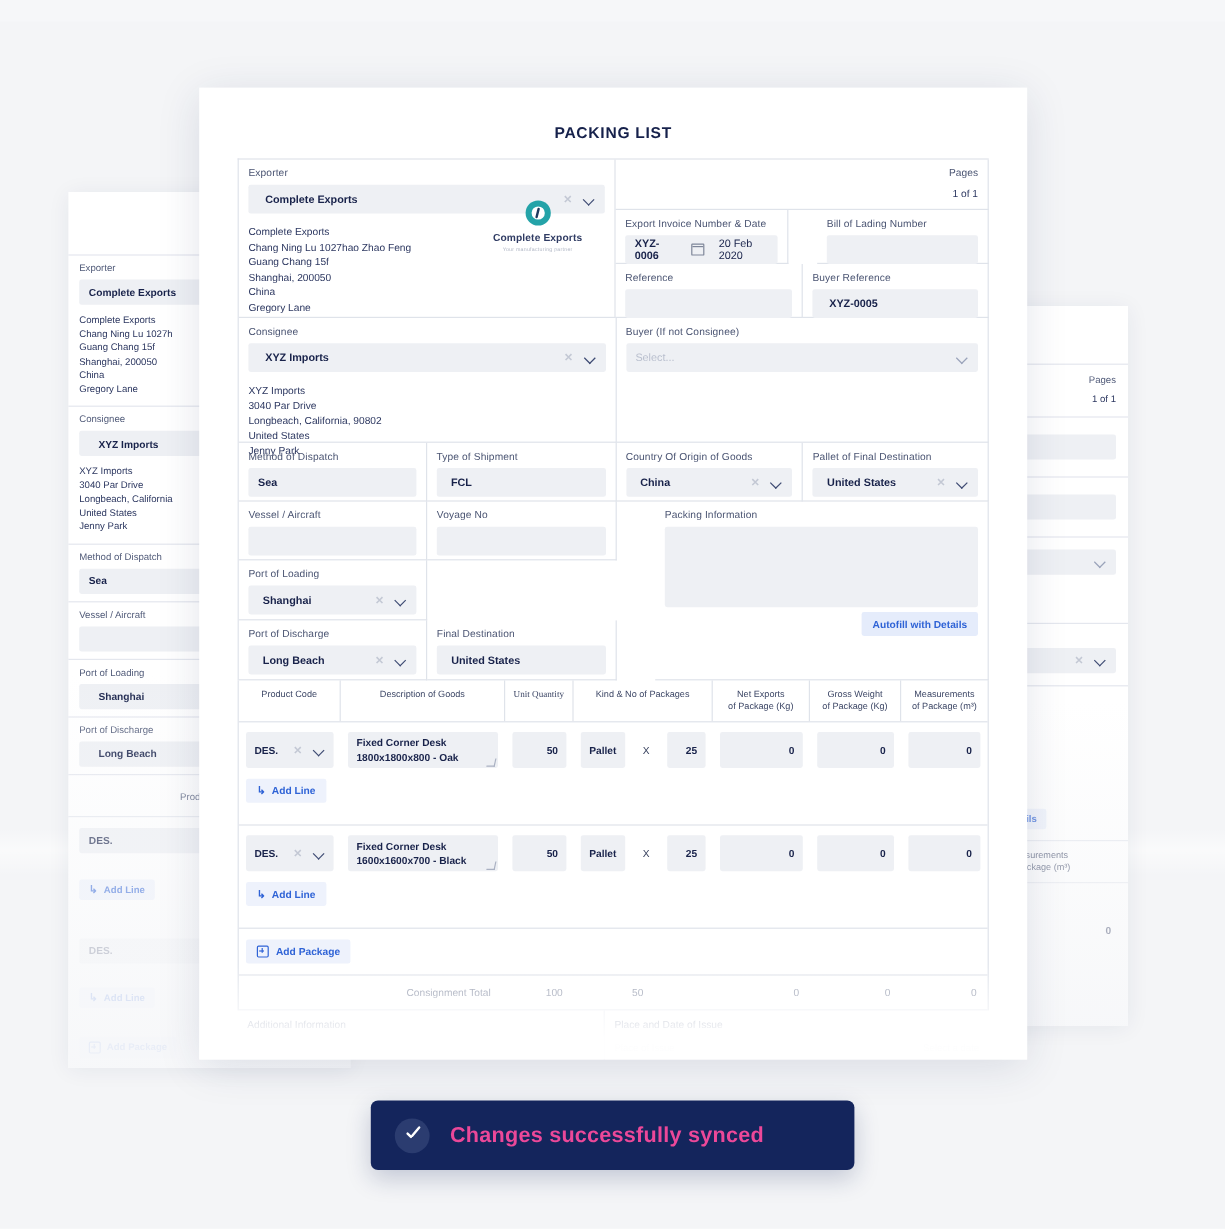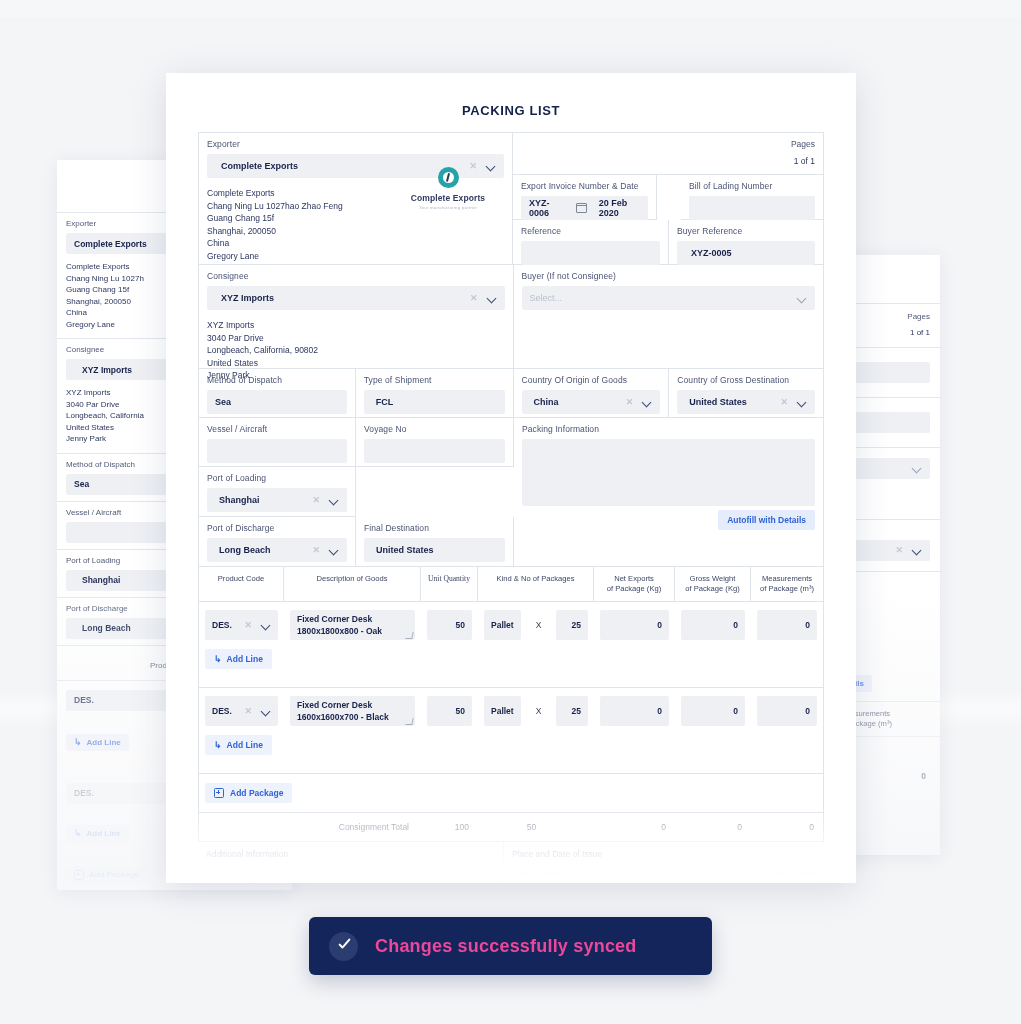--- a/index.html
+++ b/index.html
@@ -63,21 +63,21 @@
 
   .pages-cell{display:flex;flex-direction:column;align-items:flex-end;justify-content:center;}
   .pages-lbl{font-size:8.5px;color:#4a5472;}
   .pages-val{font-size:8.5px;color:#2c3760;margin-top:7px;}
 
   .inv-row{display:flex;align-items:center;background:#eef0f4;border-radius:2px;height:24px;padding:0 8px;}
   .inv-num{font-size:9px;font-weight:bold;color:#18224a;}
   .cal-ic{width:9px;height:8px;border:1.1px solid #7e8699;border-radius:1px;margin:0 12px 0 14px;
     position:relative;flex:none;}
   .cal-ic:before{content:"";position:absolute;left:0;right:0;top:1.4px;height:1.1px;background:#7e8699;}
-  .inv-date{font-size:9px;font-weight:bold;color:#18224a;}
+  .inv-date{font-size:9px;font-weight:normal;color:#18224a;}
 
   .packinfo{height:92px;}
   .packinfo .box{background:#eef0f4;border-radius:2px;height:67px;}
   .autofill-row{height:28px;display:flex;align-items:center;justify-content:flex-end;}
   .autofill{background:#e5ecfb;color:#2f63d6;font-size:8.5px;font-weight:bold;
     padding:5px 9px;border-radius:2px;cursor:pointer;}
 
   
   .ptable{border-left:1px solid #dfe3ea;border-right:1px solid #dfe3ea;}
   .thead{display:flex;border-bottom:1px solid #dfe3ea;}
@@ -377,21 +377,21 @@
         <div class="lbl">Country Of Origin of Goods</div>
         <div class="inp sel">
           <span style="padding-left:4px">China</span>
           <span class="sel-icons">
                   <span class="x-ic">✕</span>
                   <span class="chev"></span>
                 </span>
         </div>
       </div>
       <div class="cell" style="width:155px;height:49px;">
-        <div class="lbl">Country of Gross Destination</div>
+        <div class="lbl">Pallet of Final Destination</div>
         <div class="inp sel">
           <span style="padding-left:4px">United States</span>
           <span class="sel-icons">
                   <span class="x-ic">✕</span>
                   <span class="chev"></span>
                 </span>
         </div>
       </div>
     </div>
 
@@ -431,21 +431,21 @@
             </div>
           </div>
           <div class="cell" style="width:158px;height:50px;">
             <div class="lbl">Final Destination</div>
             <div class="inp">
               <span style="padding-left:4px">United States</span>
             </div>
           </div>
         </div>
       </div>
-      <div class="cell packinfo" style="width:311px;height:149px;">
+      <div class="cell packinfo" style="width:311px;height:149px;margin-left:32px;">
         <div class="lbl">Packing Information</div>
         <div class="box"></div>
         <div class="autofill-row">
           <span class="autofill">Autofill with Details</span>
         </div>
       </div>
     </div>
    </div>
 
    <div class="ptable">

